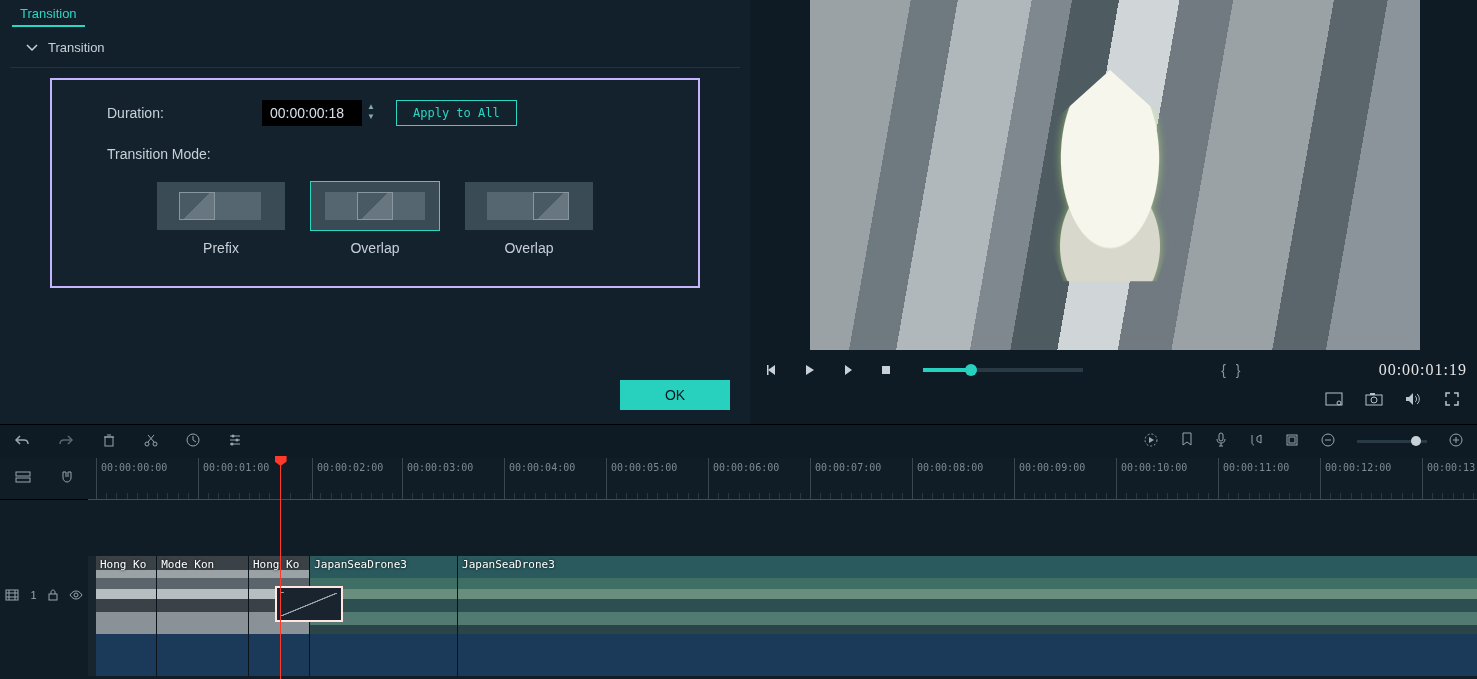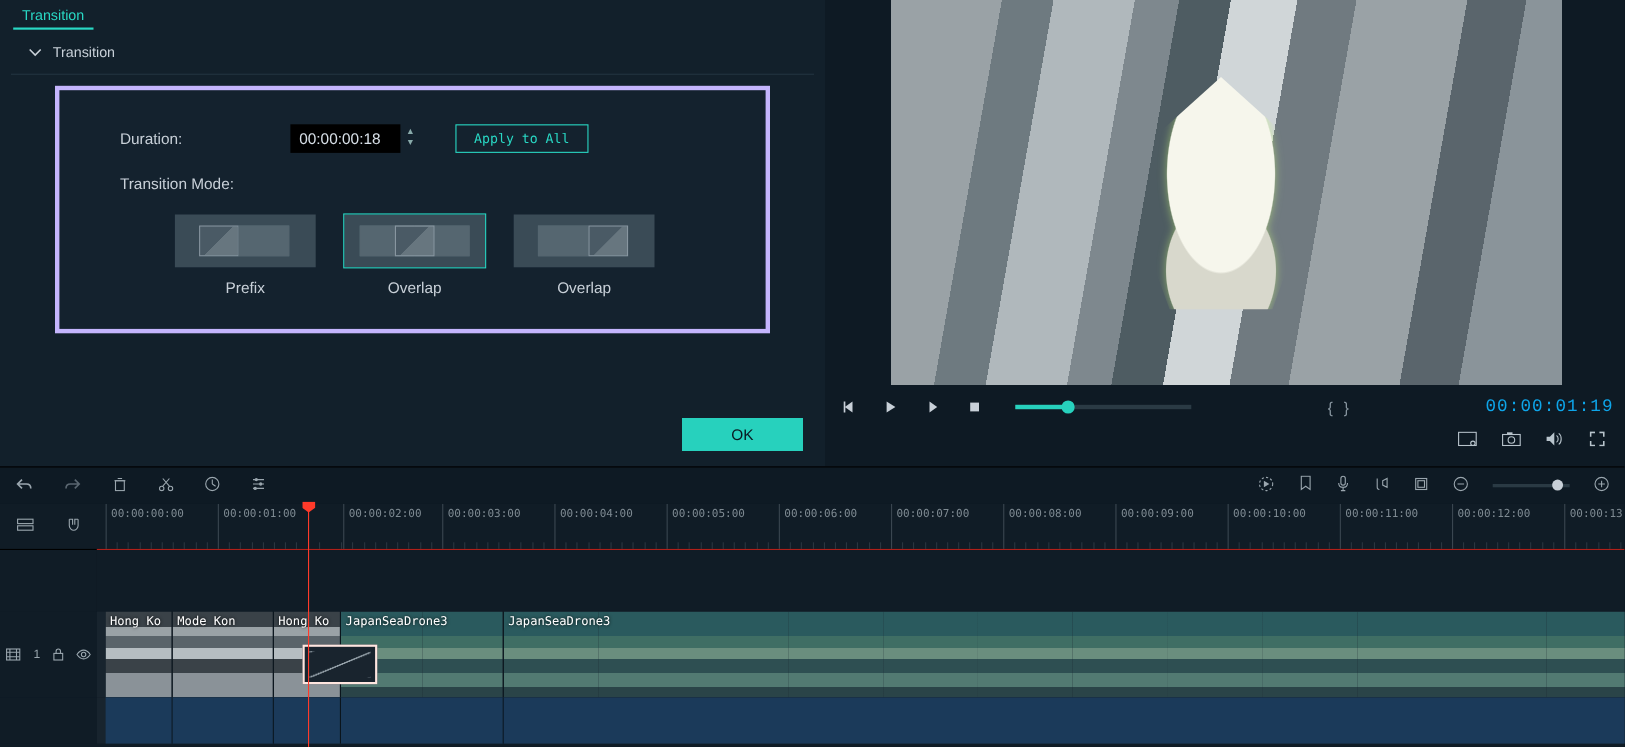--- a/index.html
+++ b/index.html
@@ -37,38 +37,38 @@
     border-bottom: 1px solid #223340;
     margin: 0 10px;
   }
   .chev {
     width: 12px; height: 12px;
     margin-right: 10px;
   }
   .transition-body {
     margin: 10px 50px;
     background: #14222e;
-    padding: 31px 55px 30px;
-    border: 4px solid #c4b5fd;
+    padding: 20px 55px 30px;
+    border: 2px solid #c4b5fd;
     position: relative;
   }
   .row { display: flex; align-items: center; margin-bottom: 20px; }
   .row .lbl { width: 155px; color: #c8d0d8; font-size: 14px; }
   .duration-input {
     width: 100px; height: 26px;
     background: #000000;
     border: none;
     color: #d8e0e8;
     padding: 0 8px;
     font-size: 14px;
   }
   .spinner { width: 14px; display:flex; flex-direction:column; margin-left:2px; }
   .spinner span { height:10px; color:#8aa; font-size:8px; text-align:center; line-height:8px; cursor:pointer;}
   .apply-all {
-    margin-left: 34px;
+    margin-left: 18px;
     background: transparent;
     border: 1px solid #29d8c4;
     color: #29d8c4;
     padding: 5px 16px;
     font-family: monospace;
     font-size: 12px;
     cursor: pointer;
   }
   .modes { display:flex; gap:26px; margin-top:20px; margin-left:50px;}
   .mode { text-align:center; cursor:pointer; }
@@ -140,21 +140,21 @@
   }
   .transport {
     position:absolute; left:10px; top:360px; right:10px; height:20px;
     display:flex; align-items:center; gap:24px;
     color:#c8d0d8;
   }
   .transport .ibtn { width:14px; height:14px; cursor:pointer; display:inline-flex; align-items:center; justify-content:center;}
   .prog { flex:0 0 160px; height:4px; background:#2a3a44; position:relative; margin-left:6px;}
   .prog .fill{ position:absolute; left:0; top:0; height:100%; background:#27d1bd;}
   .prog .knob{ position:absolute; top:-4px; width:12px; height:12px; border-radius:50%; background:#27d1bd;}
-  .tcode{ margin-left:auto; font-family:Liberation Mono, monospace; font-size:16px; letter-spacing:1px; color:#0ea5e9;}
+  .tcode{ margin-left:auto; font-family:Liberation Serif, serif; font-size:16px; letter-spacing:1px; color:#e5e5e5;}
   .braces{ margin-left:auto; color:#8896a0; font-size:14px; display:flex; gap:10px;}
   .preview-bottom-icons{
     position:absolute; right:14px; top:392px;
     display:flex; gap:22px; color:#b8c4cc;
   }
   .preview-bottom-icons .ibtn{ width:18px; height:18px; cursor:pointer;}
 
   
   .toolbar {
     position:absolute; left:0; top:424px; right:0; height:34px;

